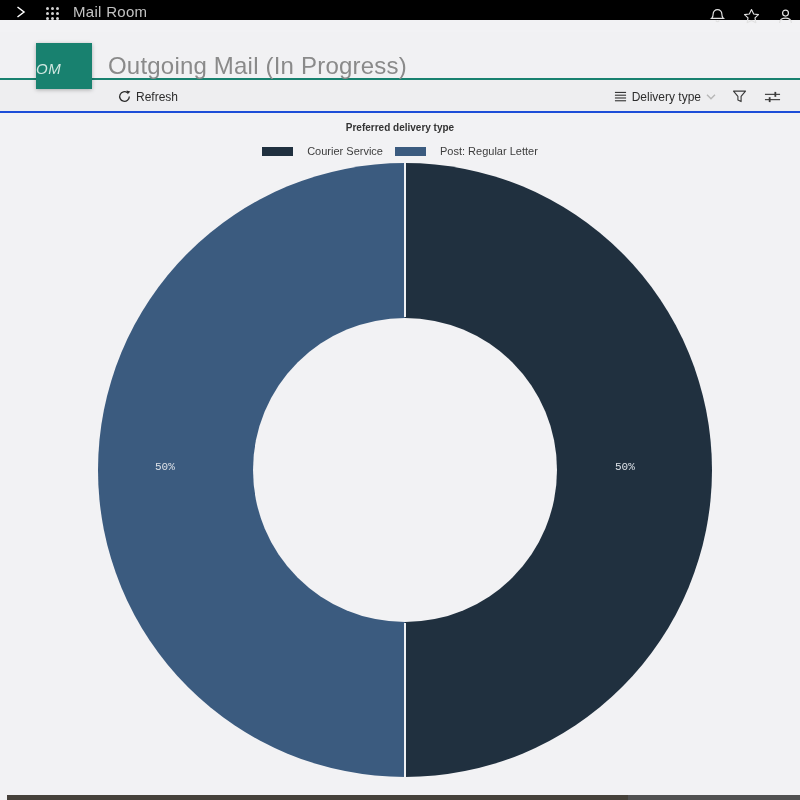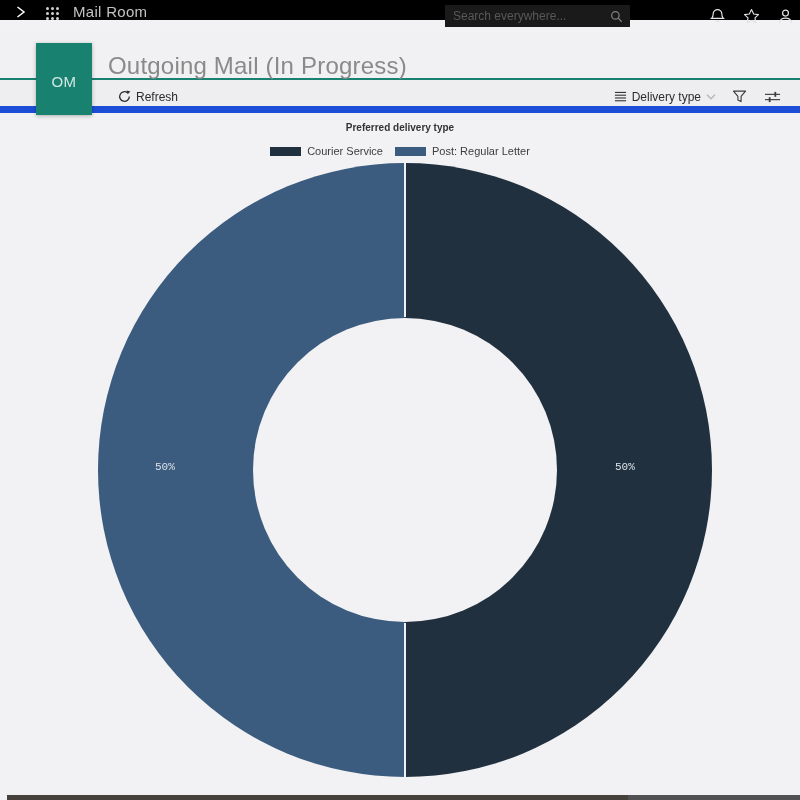--- a/index.html
+++ b/index.html
@@ -55,35 +55,36 @@
   
   .subheader {
     position: absolute; top: 32px; left: 0; width: 800px; height: 46px;
     background: #f1f1f3;
   }
   .accent-rule {
     position: absolute; top: 78px; left: 0; width: 800px; height: 2px;
     background: var(--accent-teal); z-index: 2;
   }
   .om-tile {
-    position: absolute; left: 36px; top: 43px; width: 56px; height: 72px;
+    position: absolute; left: 36px; top: 43px; width: 56px; height: 46px;
     background: var(--accent-teal); z-index: 3;
-    display: flex; align-items: center; justify-content: center;
+    display: flex; align-items: center; 
     box-shadow: 0 1px 4px rgba(0,0,0,.28);
+    font-style: italic;
   }
   .om-tile span { color: #d2e8e2; font-size: 15px; font-weight: 300; letter-spacing: .5px; margin-top: 4px; }
   .page-title {
     position: absolute; left: 108px; top: 52px; z-index: 3;
     font-size: 24px; font-weight: 300; color: #8a8a8a; letter-spacing: .2px;
   }
 
   
   .toolbar {
     position: absolute; top: 80px; left: 0; width: 800px; height: 33px;
-    background: #eeeef0; border-bottom: 7px solid #1d4ed8;
+    background: #eeeef0; border-bottom: 2px solid #1d4ed8;
   }
   .refresh-btn {
     position: absolute; left: 118px; top: 0; height: 33px;
     display: flex; align-items: center; gap: 5px;
     font-size: 12px; color: #2d2d2d; cursor: pointer;
   }
   .toolbar-right {
     position: absolute; right: 18px; top: 0; height: 33px;
     display: flex; align-items: center; gap: 13px;
   }
@@ -93,21 +94,21 @@
   
   .chart-area { position: absolute; top: 114px; left: 0; width: 800px; height: 681px; background: var(--page-bg); }
   .chart-title {
     position: absolute; top: 8px; left: 0; width: 800px; text-align: center;
     font-size: 10px; font-weight: bold; color: #333333;
   }
   .legend {
     position: absolute; top: 31px; left: 0; width: 800px;
     display: flex; justify-content: center; align-items: center; gap: 12px;
   }
-  .legend-item { display: flex; align-items: center; gap: 6px; font-size: 11px; color: #3d3d3d; cursor: pointer; }
+  .legend-item { display: flex; align-items: center; gap: 14px; font-size: 11px; color: #3d3d3d; cursor: pointer; }
   .legend-swatch { width: 31px; height: 9px; background: #999; }
   .donut {
     position: absolute; left: 98px; top: 49px; width: 614px; height: 614px;
     border-radius: 50%;
   }
   .donut-divider { position: absolute; left: 306px; width: 2px; height: 154px; background: #eef0f3; }
   .donut-divider.top { top: 0; }
   .donut-divider.bottom { bottom: 0; }
   .donut-hole {
     position: absolute; left: 155px; top: 155px; width: 304px; height: 304px;
@@ -143,29 +144,20 @@
       <i></i>
       <i></i>
       <i></i>
       <i></i>
       <i></i>
       <i></i>
       <i></i>
   </div>
   <div class="topbar-title">Mail Room</div>
 
-  <div class="search-box">
-    <input type="text" placeholder="Search everywhere..." style="">
-    <span class="mag">
-      <svg width="13" height="13" viewBox="0 0 14 14">
-          <circle cx="5.8" cy="5.8" r="4" fill="none" stroke="#828282" stroke-width="1.3"></circle>
-          <line x1="8.8" y1="8.8" x2="12.6" y2="12.6" stroke="#828282" stroke-width="1.3"></line>
-        </svg>
-    </span>
-  </div>
 
   <div class="topbar-actions">
     <span class="ticon">
       <svg width="17" height="18" viewBox="0 0 18 18">
           <path d="M9 2.2 a4.6 4.6 0 0 1 4.6 4.6 c0 3.4 1.7 4.7 1.7 4.7 H2.7 c0 0 1.7 -1.3 1.7 -4.7 A4.6 4.6 0 0 1 9 2.2 z" fill="none" stroke="#e2e2e2" stroke-width="1.25"></path>
           <path d="M7.2 13.8 a1.9 1.9 0 0 0 3.6 0" fill="none" stroke="#e2e2e2" stroke-width="1.25"></path>
         </svg>
     </span>
     <span class="ticon">
       <svg width="17" height="17" viewBox="0 0 18 18">

